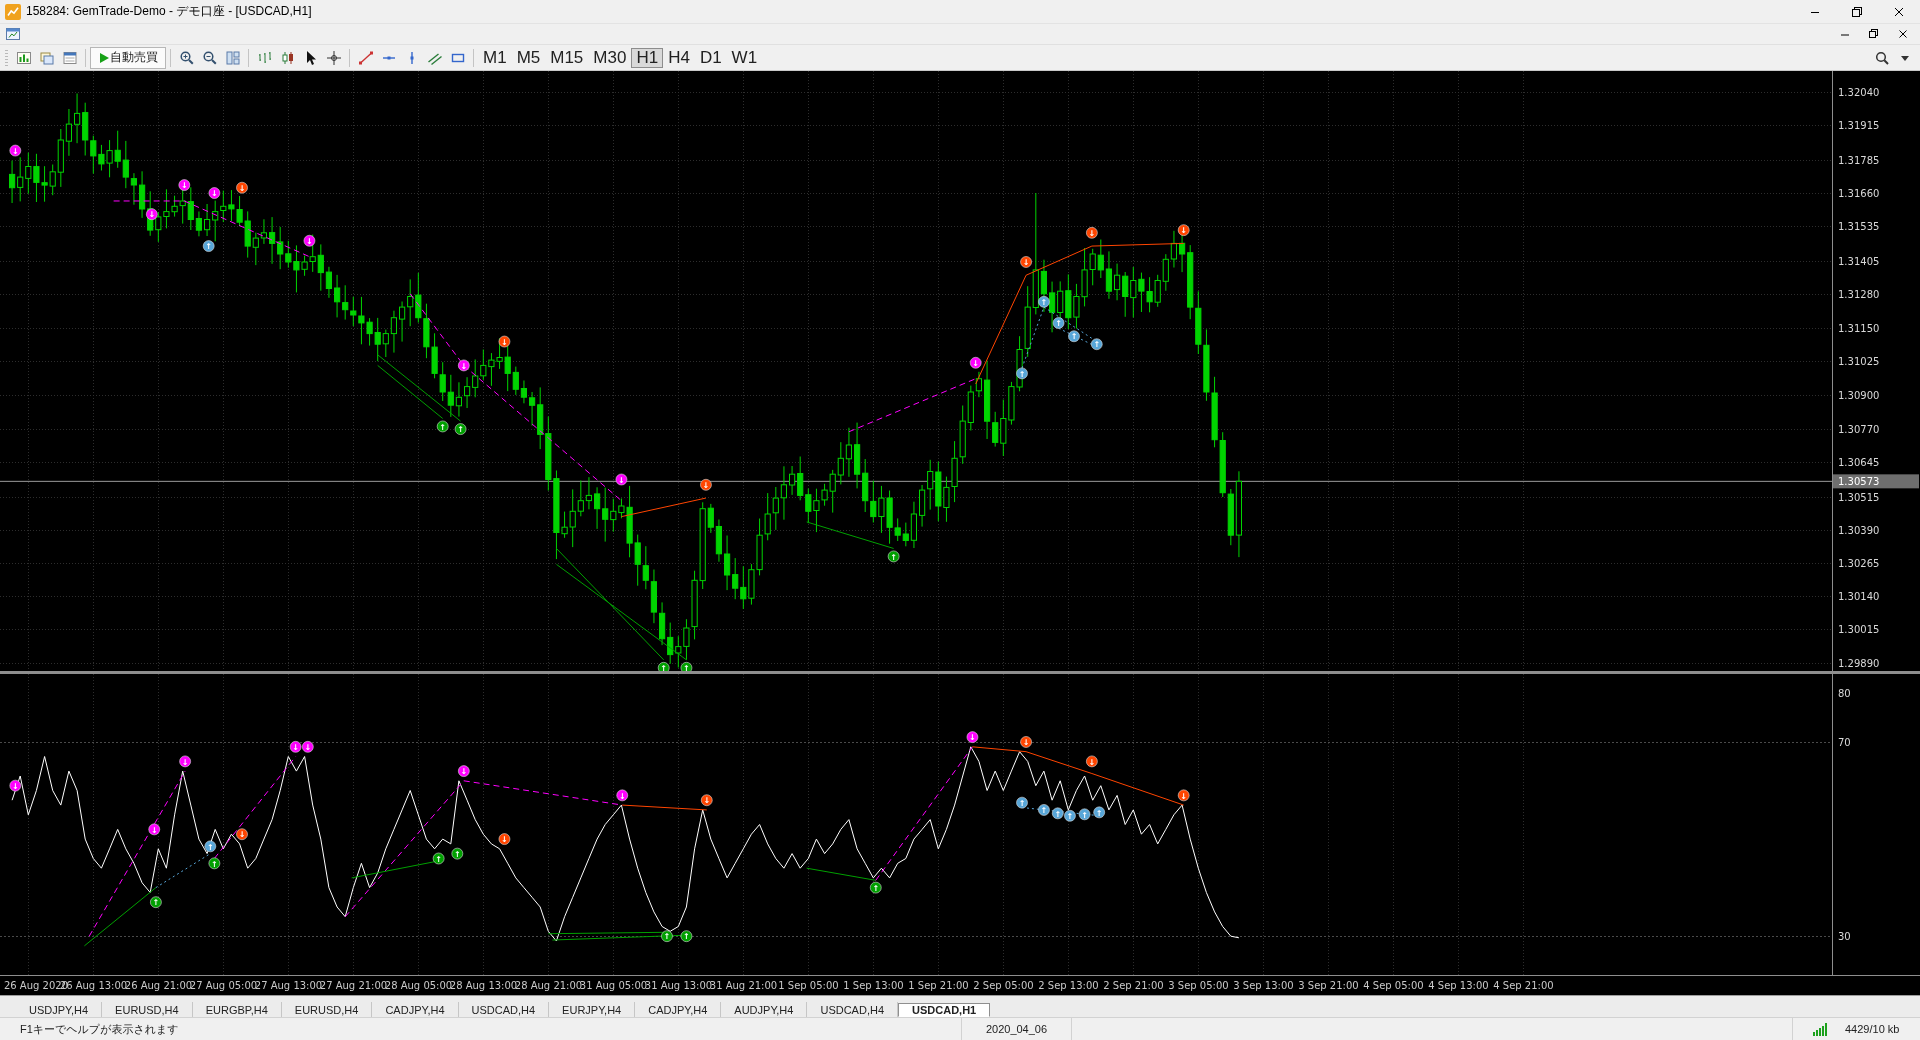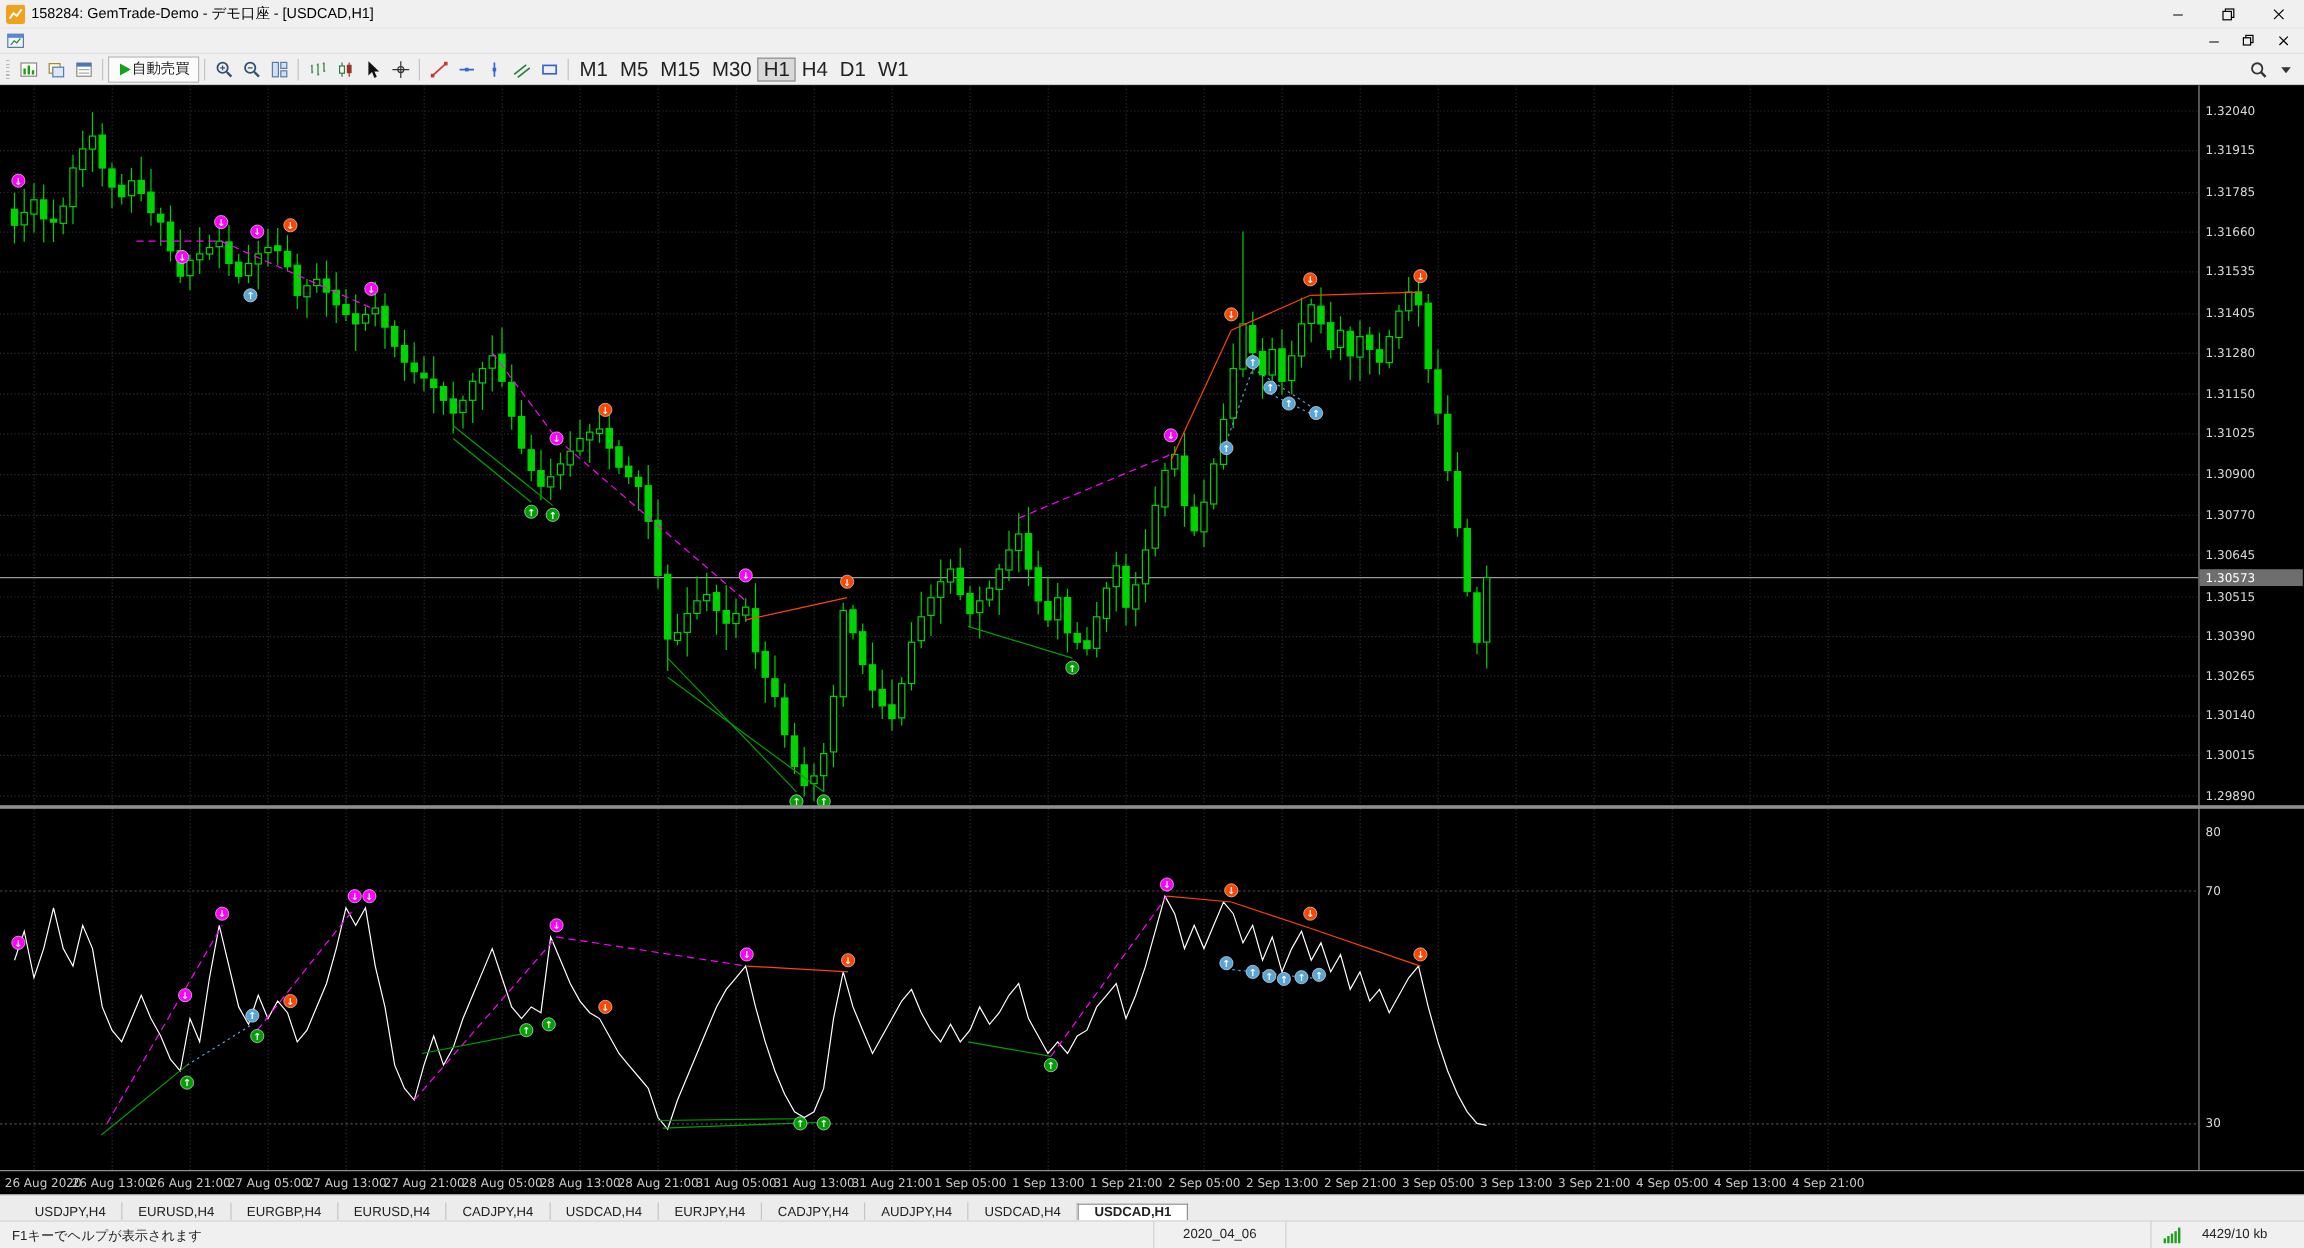--- a/index.html
+++ b/index.html
@@ -47,21 +47,21 @@
 
   
   .tabbar{height:22px;background:#ececec;border-top:1px solid #9c9c9c;display:flex;align-items:flex-end;
     padding-left:16px;flex:0 0 auto;font-size:11px}
   .chart-tab{padding:0 13px;display:flex;align-items:center;color:#222;border-right:1px solid #c6c6c6;white-space:nowrap}
   .chart-tab.active{background:#fff;border:1px solid #8f8f8f;border-bottom:1px solid #fff;font-weight:bold;margin-top:1px}
 
   
   .statusbar{height:23px;background:#f0f0f0;border-top:1px solid #d2d2d2;display:flex;align-items:center;
     font-size:11px;color:#222;flex:0 0 auto}
-  .status-cell{padding:0 10px;height:100%;display:flex;align-items:center;border-right:1px solid #d2d2d2}
+  .status-cell{padding:0 20px;height:100%;display:flex;align-items:center;border-right:1px solid #d2d2d2}
   .status-cell.help{width:962px}
   .status-cell.date{min-width:110px;justify-content:center}
   .status-cell.fill{flex:1;border-right:none}
   .status-cell.traffic{min-width:128px;gap:18px;border-left:1px solid #d2d2d2;border-right:none}
   .sig-bars{display:flex;align-items:flex-end;gap:1px;height:13px}
   .sig-bars i{display:block;width:2px;background:#1da11d}
 </style>
 </head>
 <body>
 

